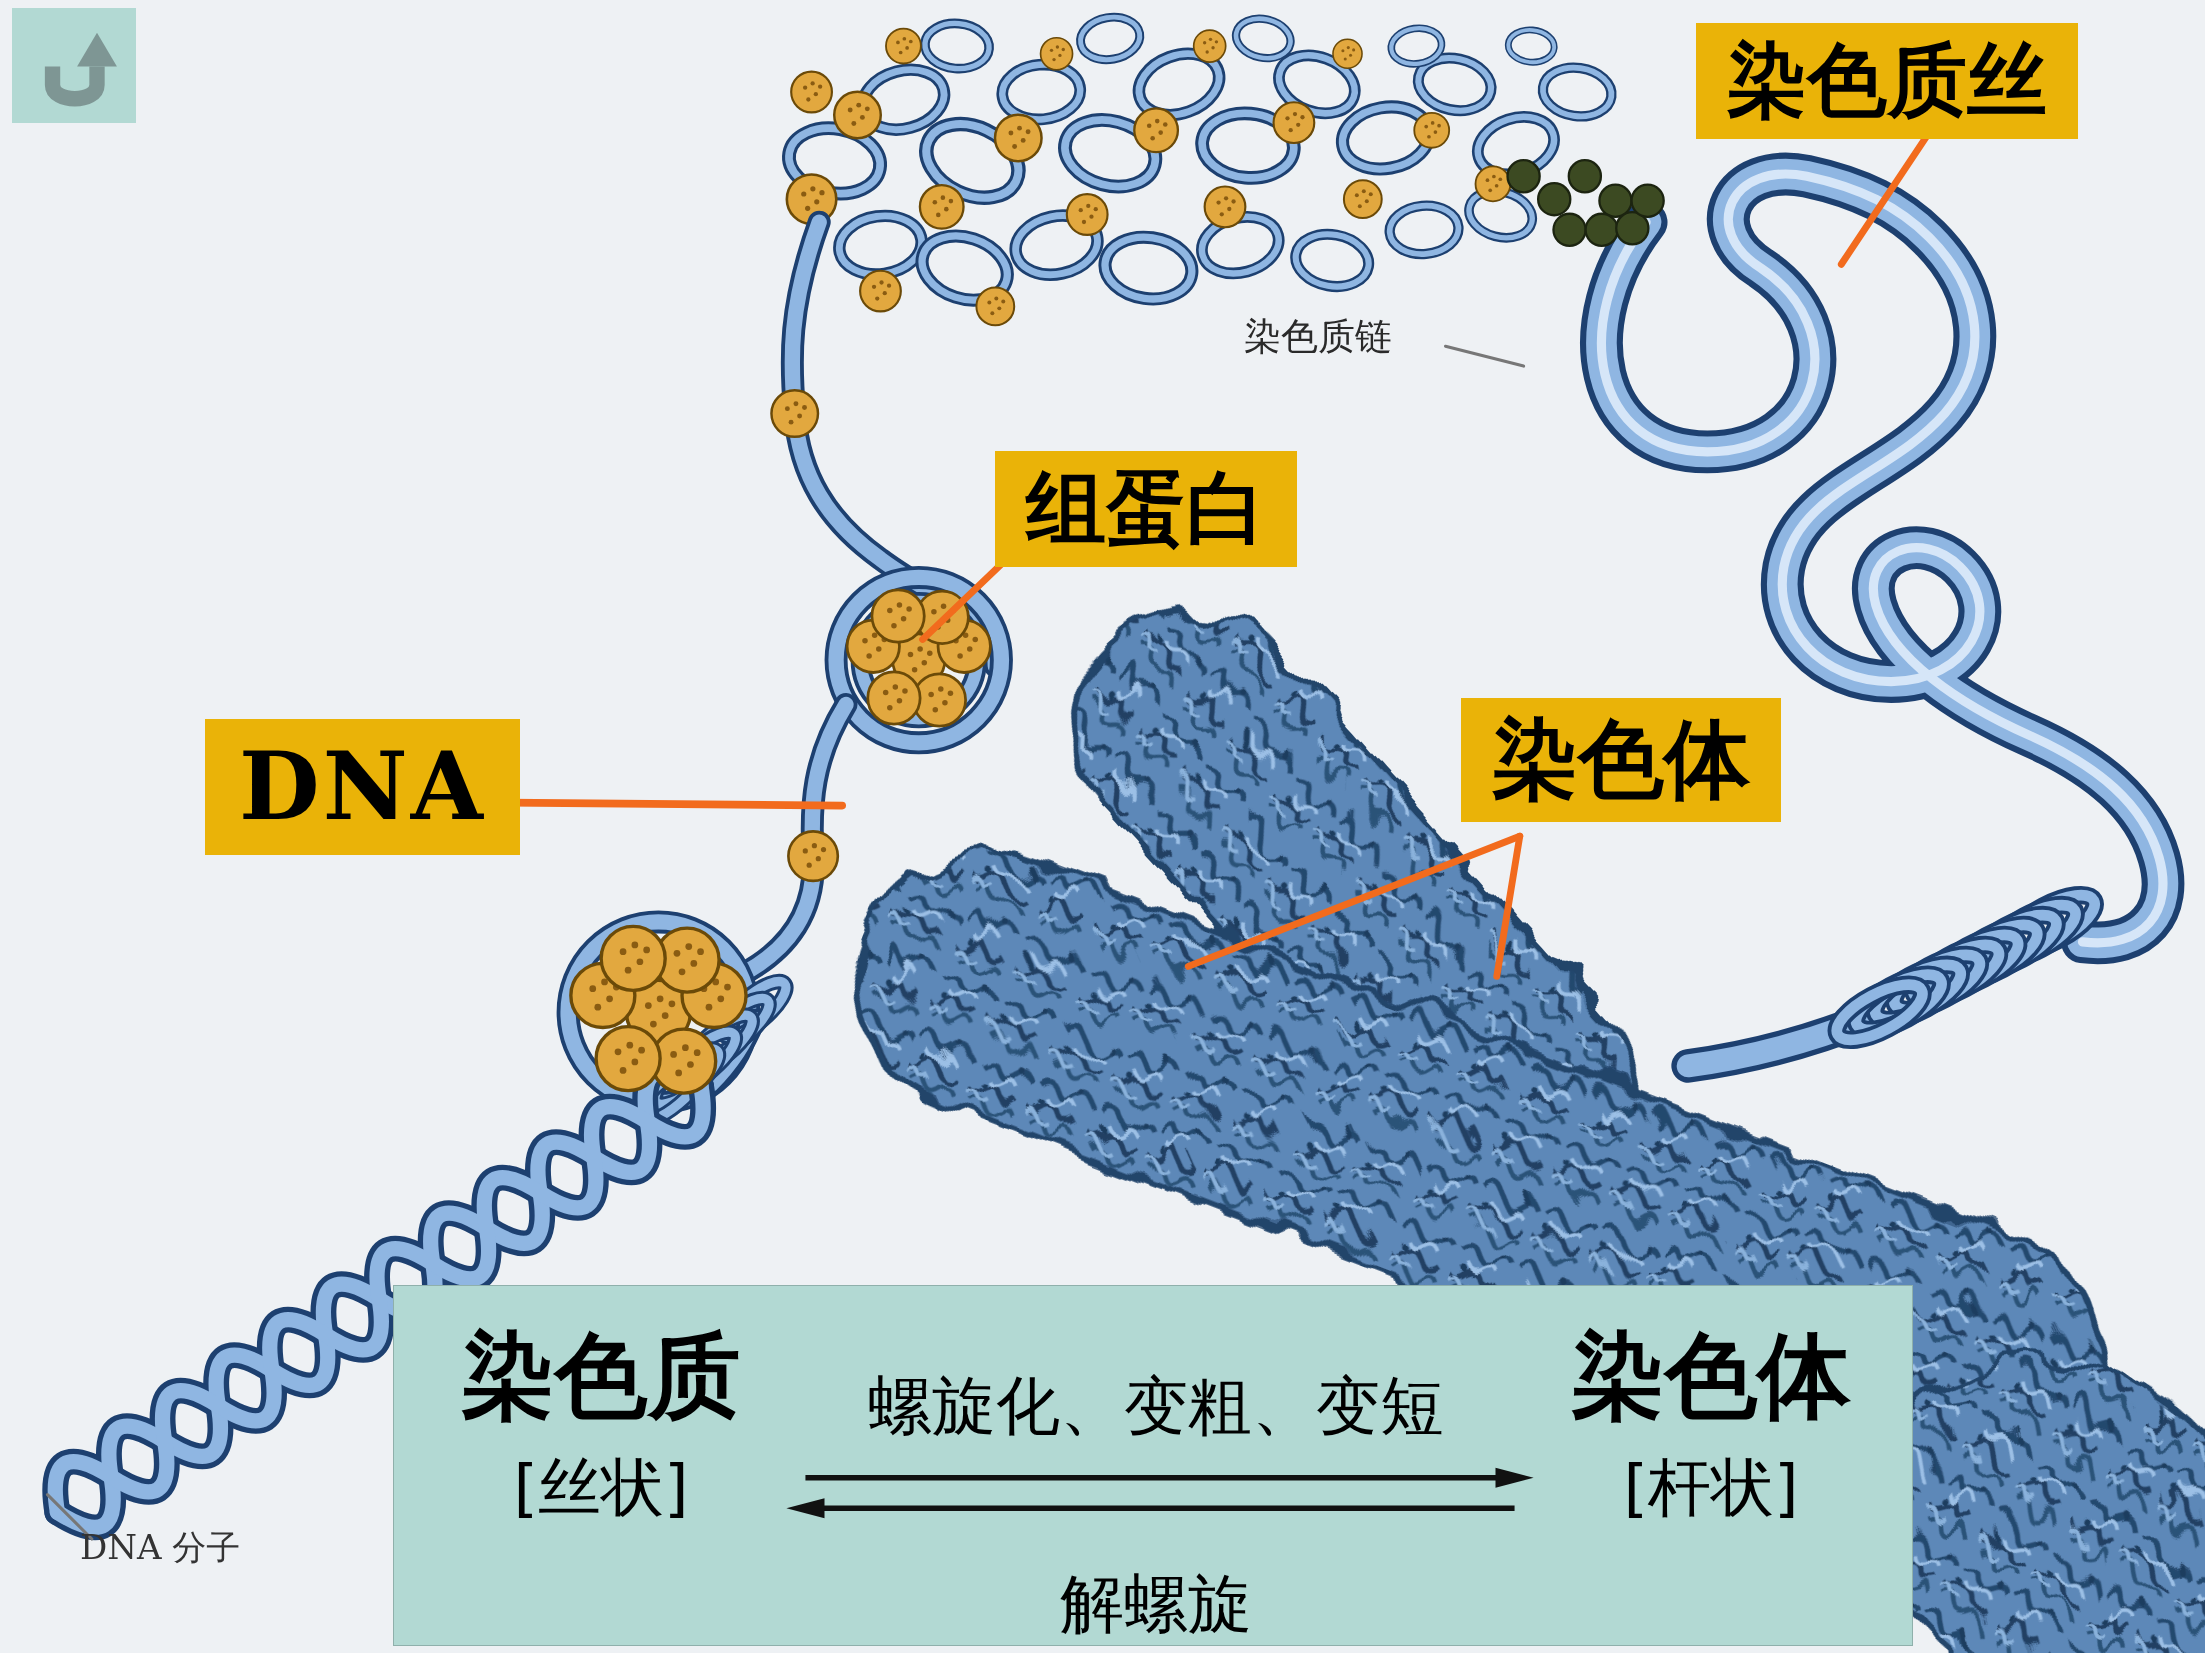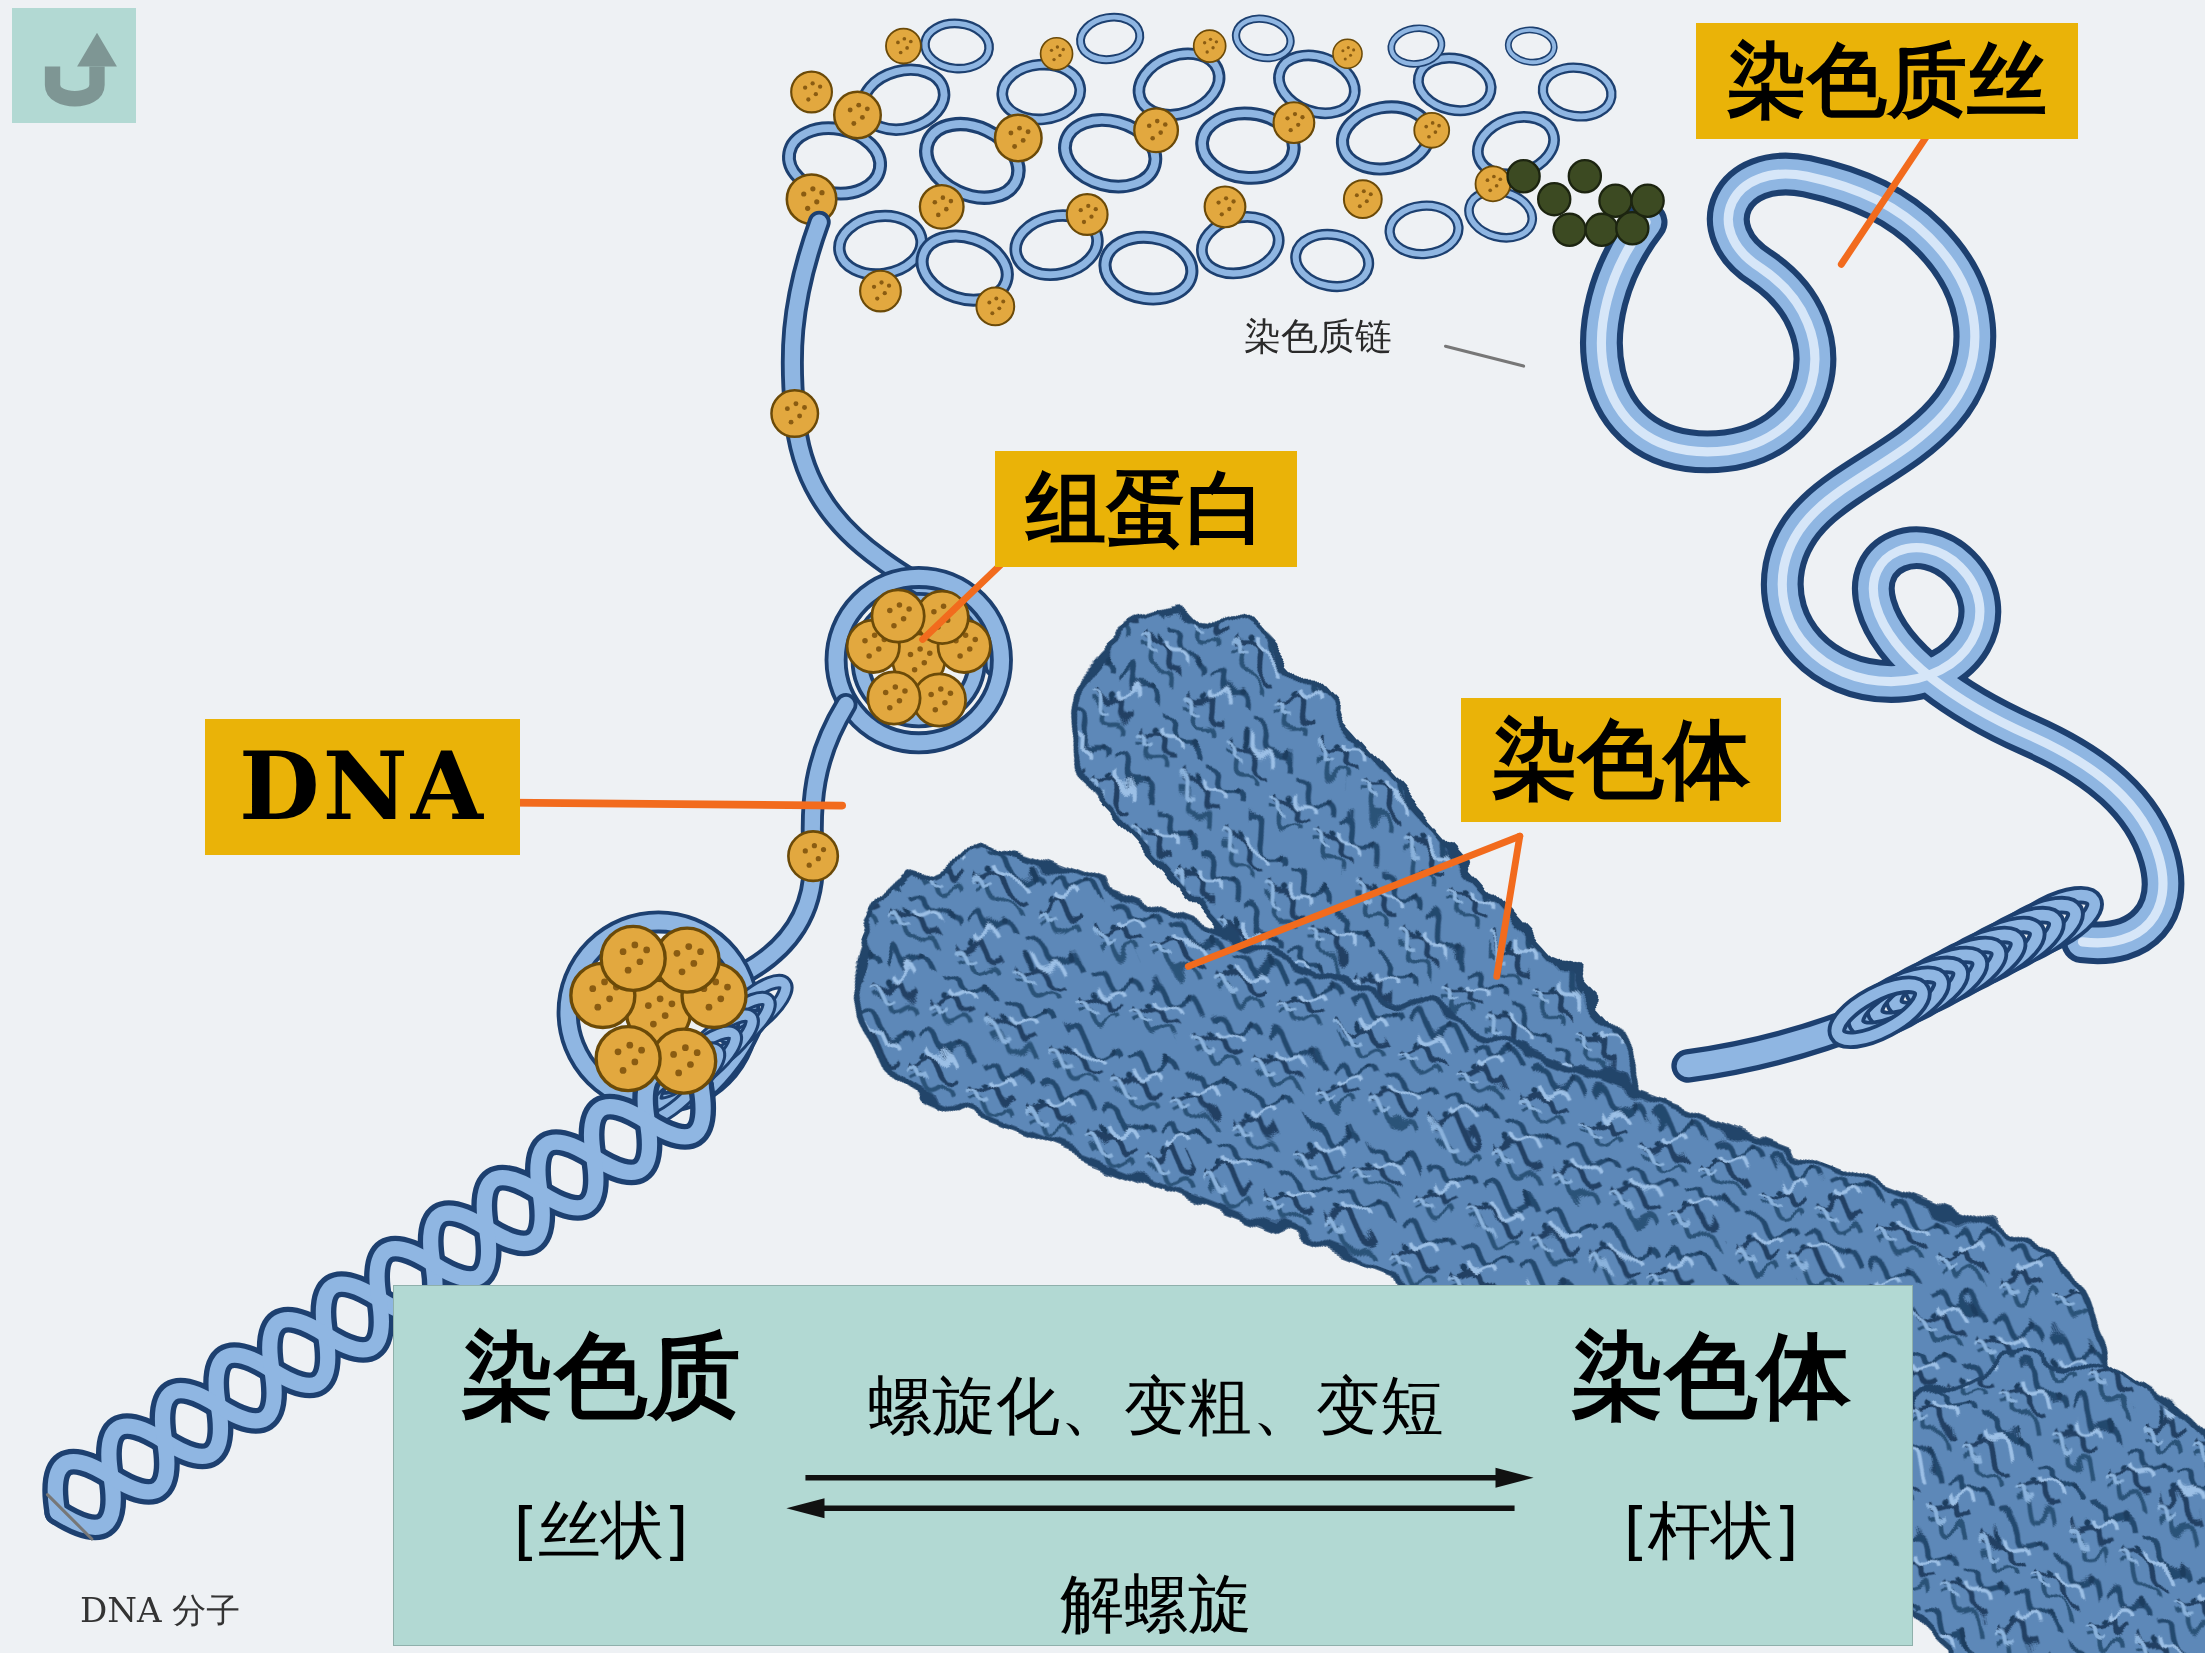--- a/index.html
+++ b/index.html
@@ -49,21 +49,21 @@
     background:#b2d9d3;
     border:1.5px solid #8fb0ab;
   }
   .conv-box .term {
     position:absolute; top:27.6px; width:352px; text-align:center;
     font-size:93px; font-weight:bold; font-family:"DejaVu Sans", sans-serif;
     white-space:nowrap;
   }
   .conv-box .form {
     position:absolute; top:159px; width:352px; text-align:center;
-    font-size:63px; font-family:"DejaVu Sans", sans-serif; white-space:nowrap;margin-top:43px;
+    font-size:63px; font-family:"DejaVu Sans", sans-serif; white-space:nowrap;
   }
   .conv-box .process {
     position:absolute; width:766px; text-align:center;
     font-size:64px; font-family:"DejaVu Sans", sans-serif; white-space:nowrap;
   }
   .term-left  { left:31px; }
   .form-left  { left:31px; }
   .term-right { left:1141px; }
   .form-right { left:1141px; }
   .process-fwd { left:379px; top:77px; }
@@ -315,21 +315,21 @@
 <div class="tag" style="left:1696px; top:23px;">染色质丝</div>
 
 <div class="anno" style="left:1244px; top:312px;">染色质链</div>
 
 <div class="tag" style="left:995px; top:443px;margin-top:8px;">组蛋白</div>
 
 <div class="tag tag-dna" style="left:205px; top:703px;margin-top:16px;">DNA</div>
 
 <div class="tag" style="left:1461px; top:698px; font-size:86px;">染色体</div>
 
-<div class="anno anno-serif" style="left:80px; top:1588px; font-size:34px;">DNA 分子</div>
+<div class="anno anno-serif" style="left:80px; top:1525px; font-size:34px;">DNA 分子</div>
 
 <div class="conv-box">
   <div class="term term-left">染色质</div>
   <div class="form form-left">[丝状]</div>
 
   <div class="process process-fwd">螺旋化、变粗、变短</div>
 
   <svg class="eq-arrows" viewBox="0 0 990 80">
     <g>
       <line x1="30" y1="18" x2="940" y2="18" stroke="#111" stroke-width="7"></line>

